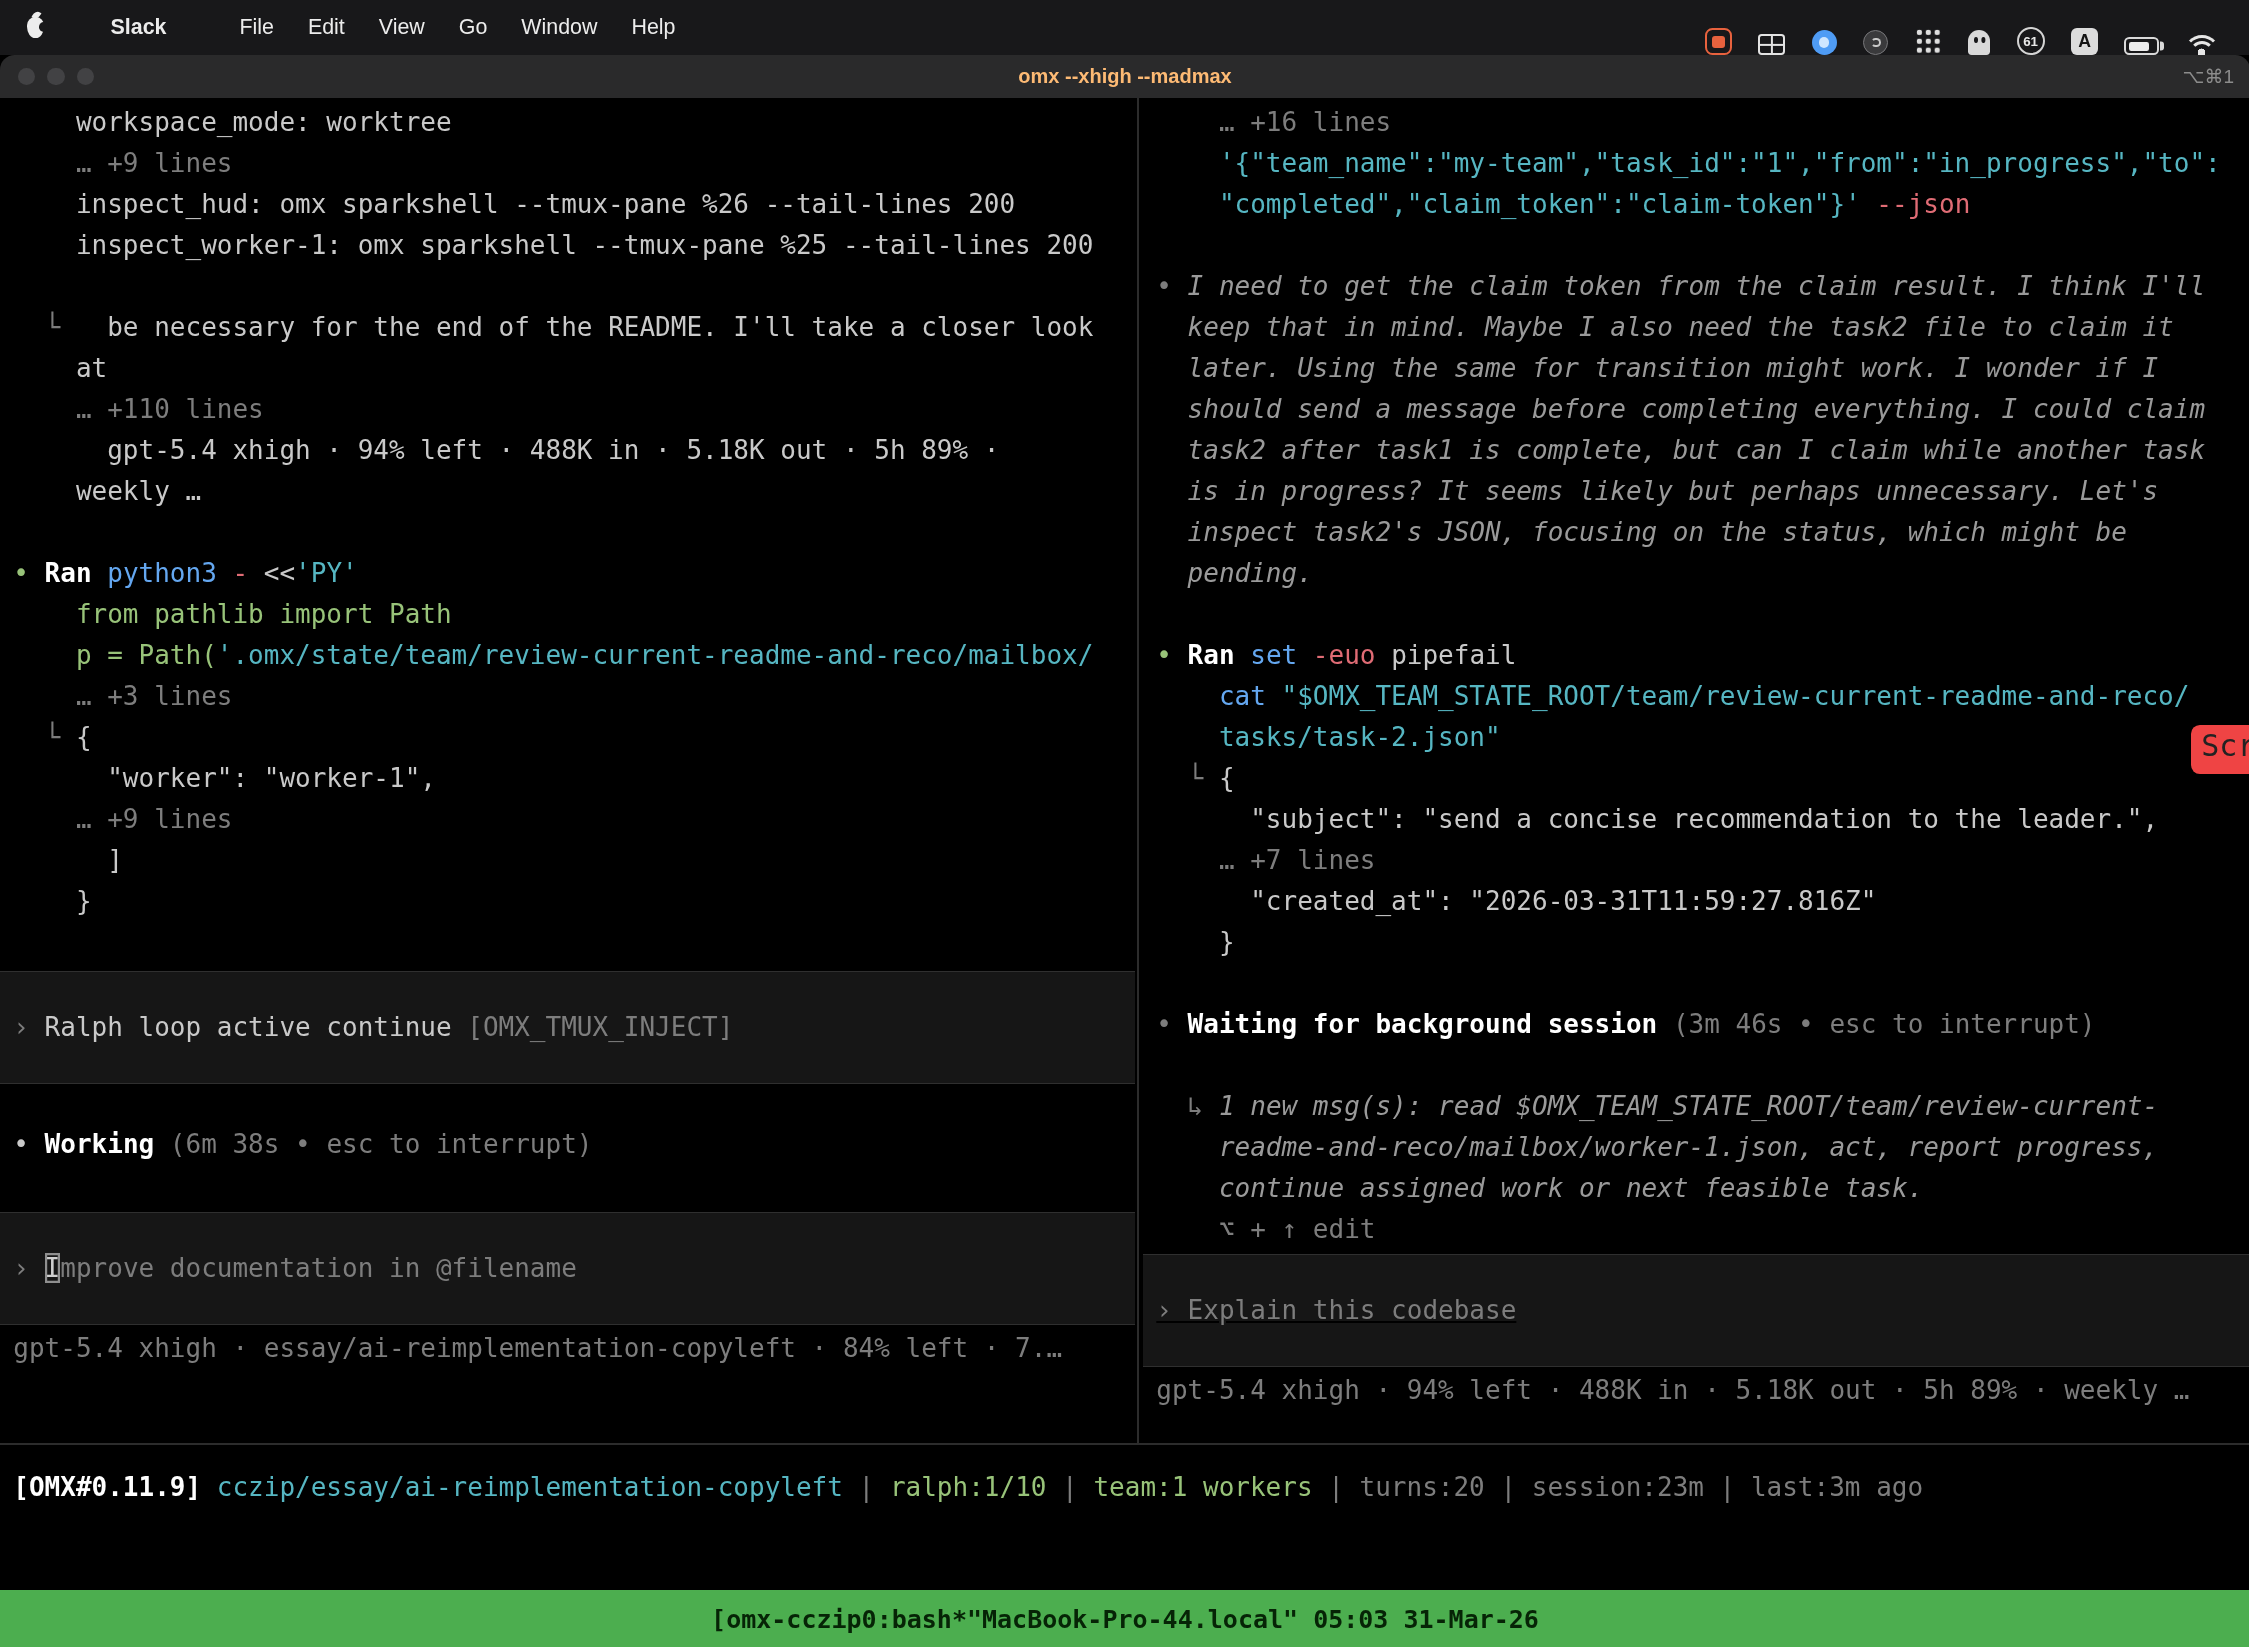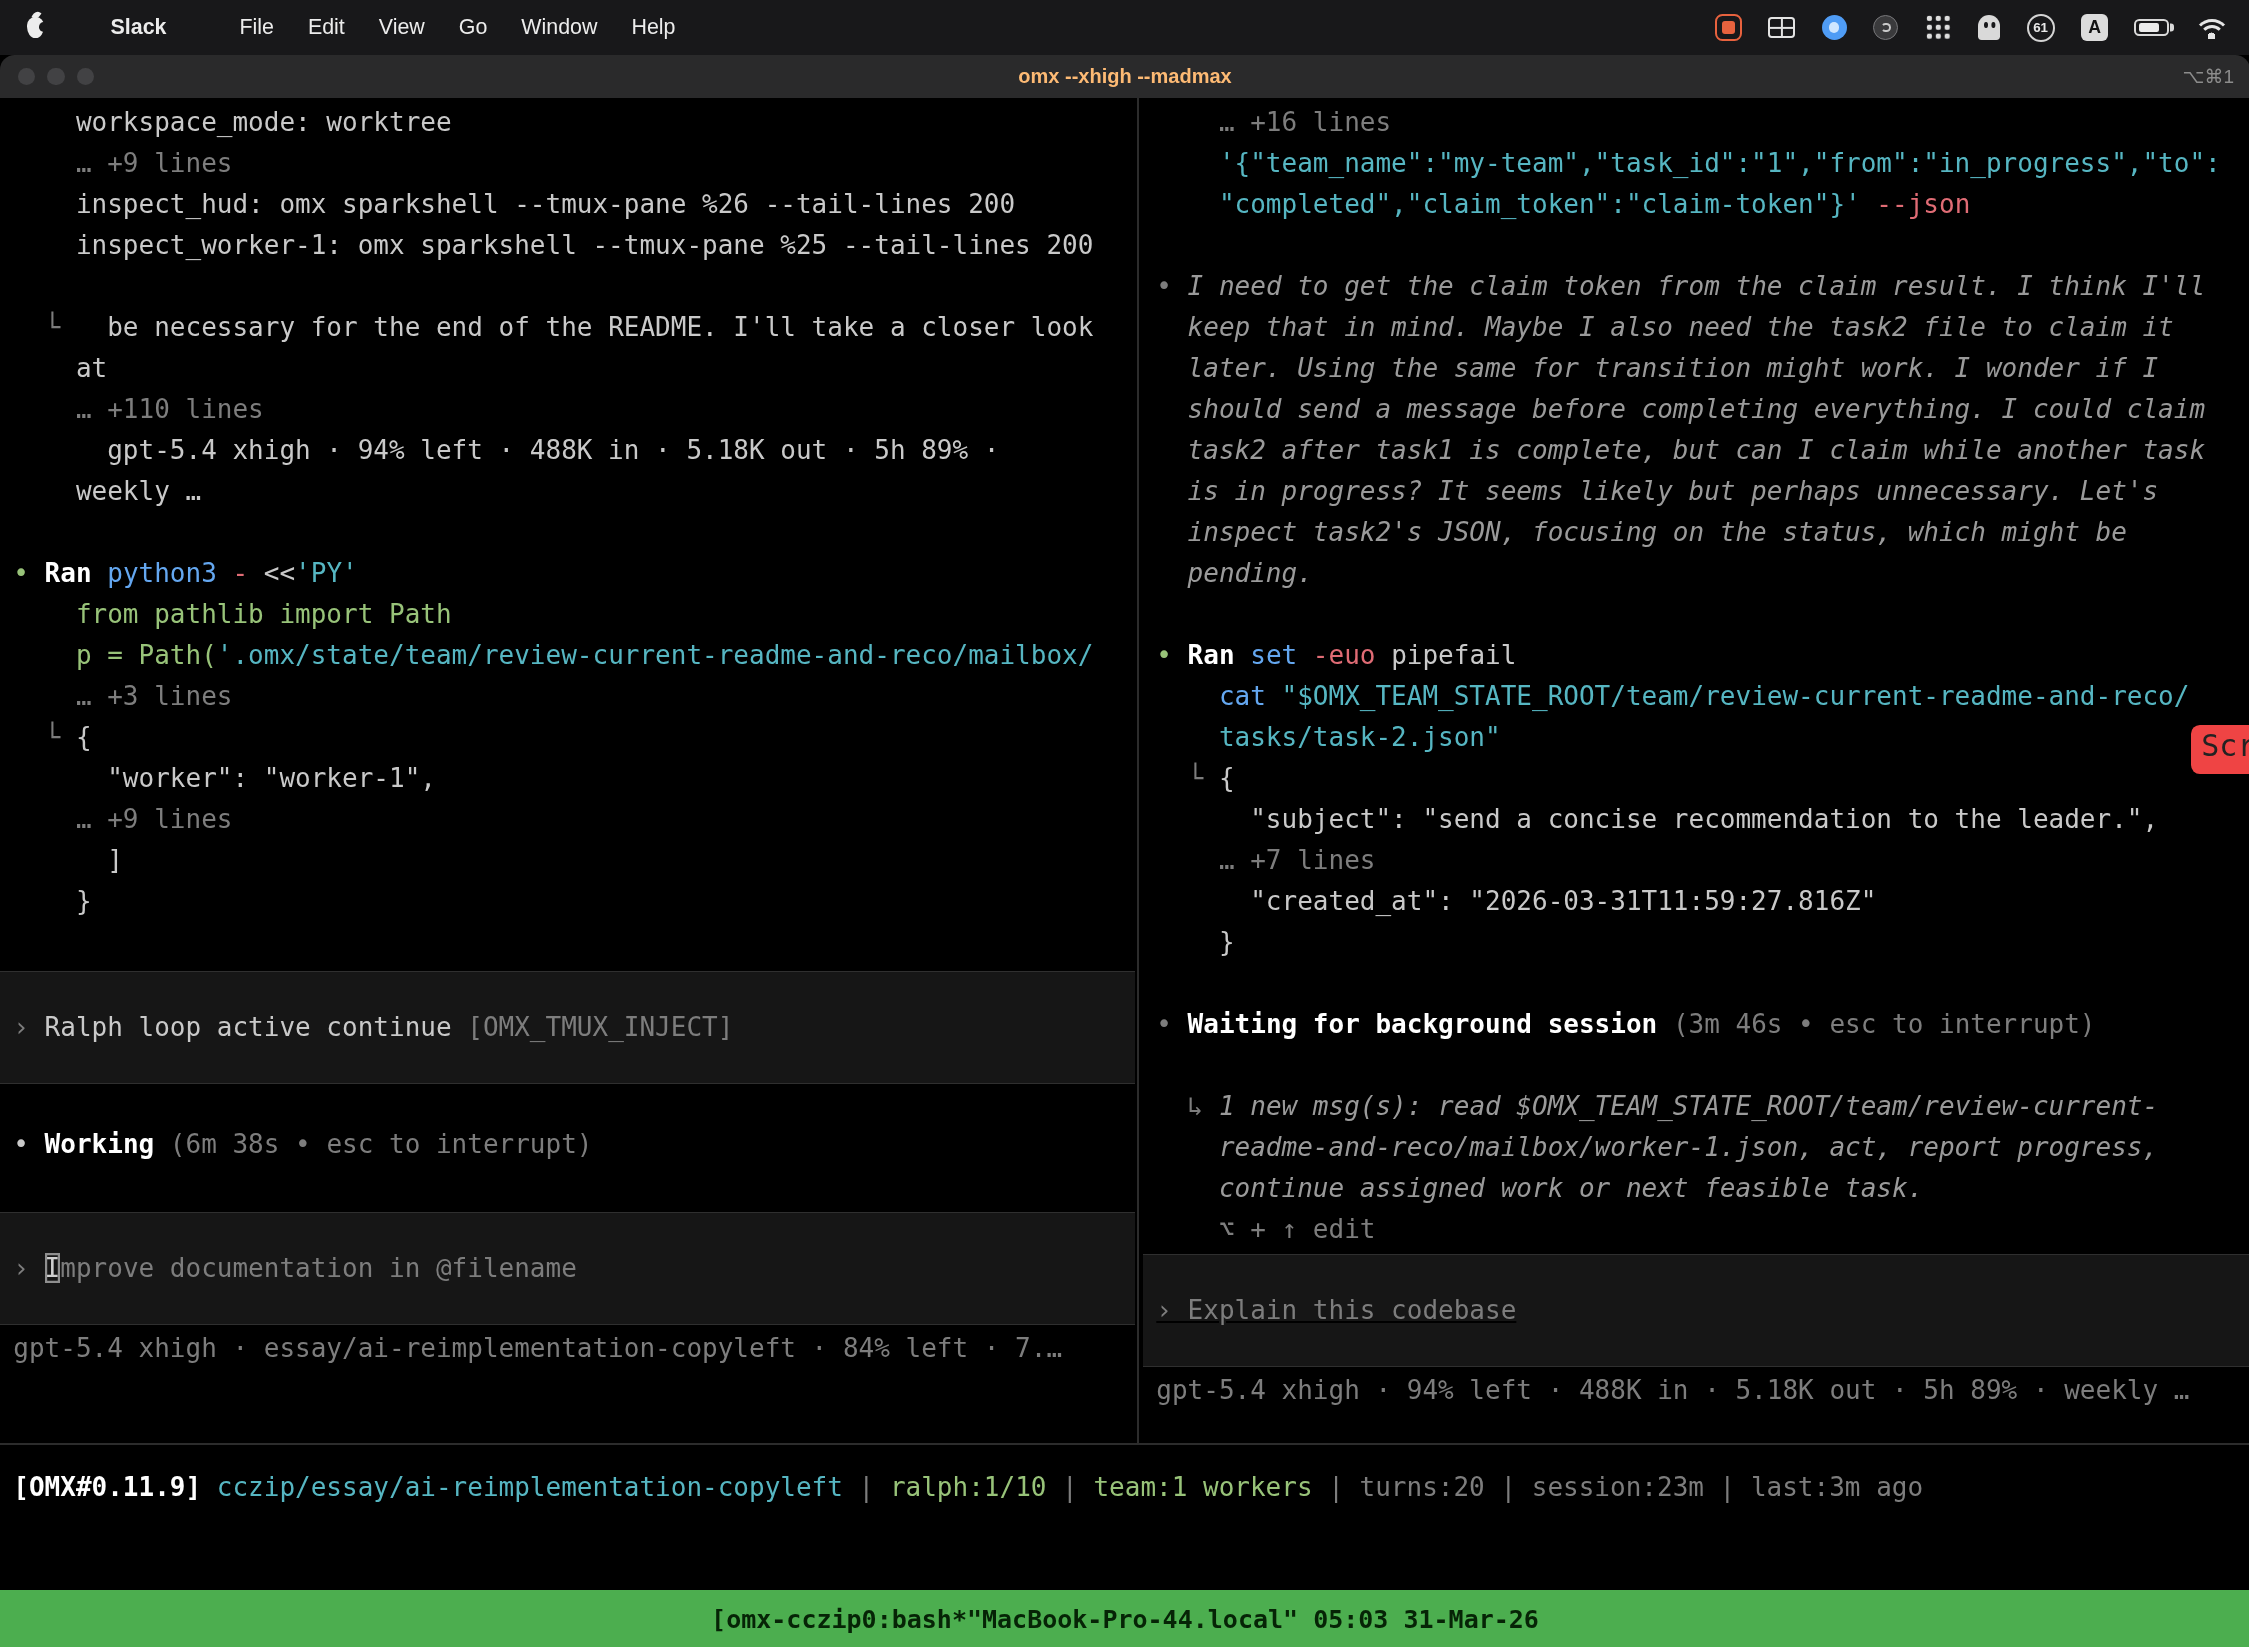--- a/index.html
+++ b/index.html
@@ -21,21 +21,21 @@
   .app-name { font-weight:700; }
   .apple-wrap { padding:0 10.3px 0 26.6px; display:inline-flex; align-items:center; height:100%; }
   .apple-logo { position:relative; width:17.7px; height:20.7px; background:#ededed;
     border-radius:46% 46% 46% 46% / 40% 40% 55% 55%; }
   .apple-logo::before { content:""; position:absolute; top:-6.6px; left:50%;
     transform:translateX(-30%) rotate(28deg); width:6.6px; height:8px;
     background:#ededed; border-radius:80% 0 80% 0; }
   .apple-logo::after { content:""; position:absolute; right:-4.4px; top:5.2px;
     width:9.6px; height:9.6px; background:#18181a; border-radius:50%; }
 
-  .menu-right { margin-left:auto; display:flex; align-items:center; gap:26.6px; padding-right:23px; height:100%; }
+  .menu-right { margin-left:auto; display:flex; align-items:flex-end; gap:26.6px; padding-right:33px; height:100%; }
   .mb-icon { position:relative; display:inline-flex; align-items:center; justify-content:center; }
   .icon-rec { width:26.6px; height:26.6px; border:2.2px solid #e8623e; border-radius:7.4px; }
   .icon-rec::after { content:""; position:absolute; inset:5.2px; background:#e8623e; border-radius:3px; }
   .icon-grid { width:26.6px; height:20.7px; border:2.2px solid #e3e3e3; border-radius:3.7px; }
   .icon-grid::after { content:""; position:absolute; left:50%; top:0; bottom:0; width:2.2px; background:#e3e3e3; transform:translateX(-50%); }
   .icon-grid::before { content:""; position:absolute; top:50%; left:0; right:0; height:2.2px; background:#e3e3e3; transform:translateY(-50%); }
   .icon-blue { width:25px; height:25px; border-radius:50%; background:#4f9cf5; }
   .icon-blue::after { content:""; position:absolute; inset:7.4px; background:#cfe6ff; border-radius:50%; }
   .icon-dark { width:25px; height:25px; border-radius:50%; background:#3a3a3c; border:1.5px solid #77777a; }
   .icon-dark::after { content:""; position:absolute; inset:6.6px; border-radius:50%;

